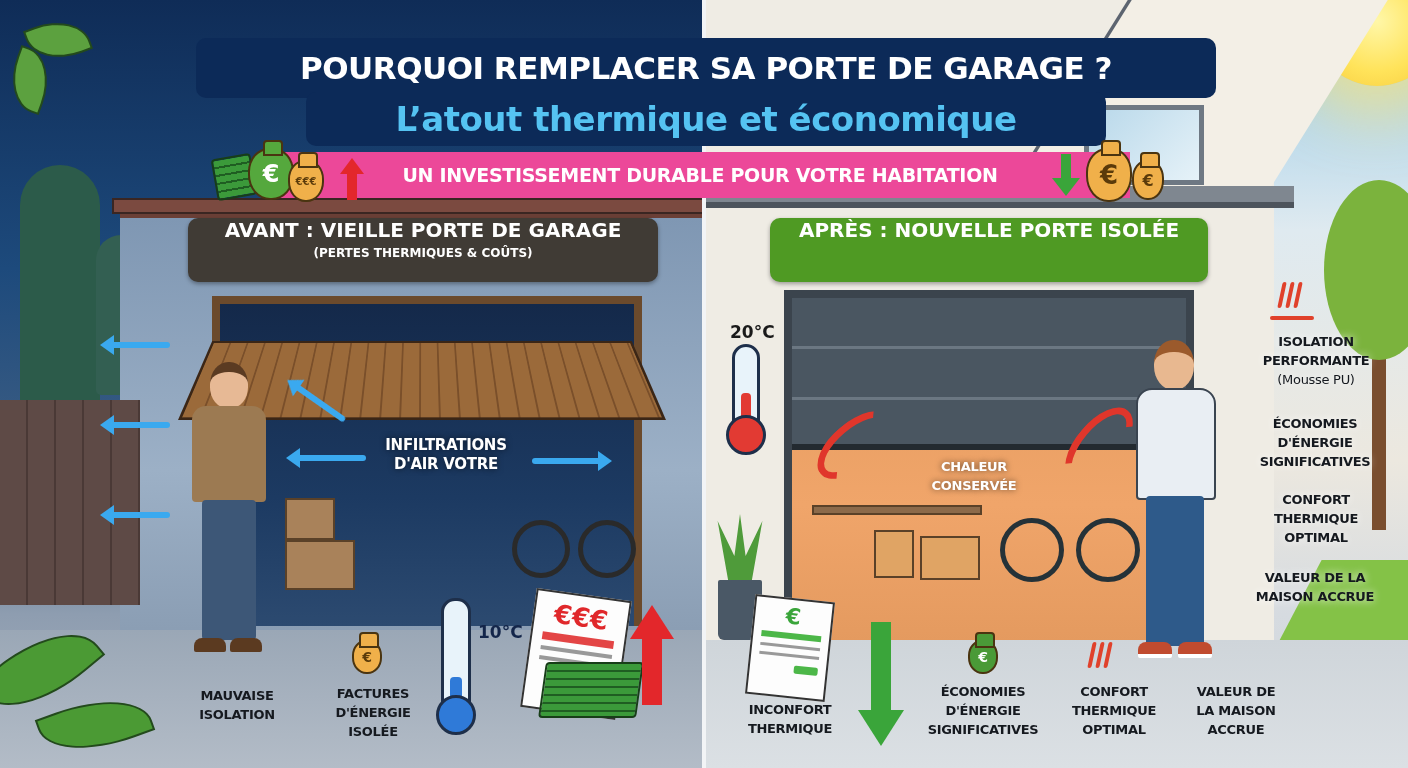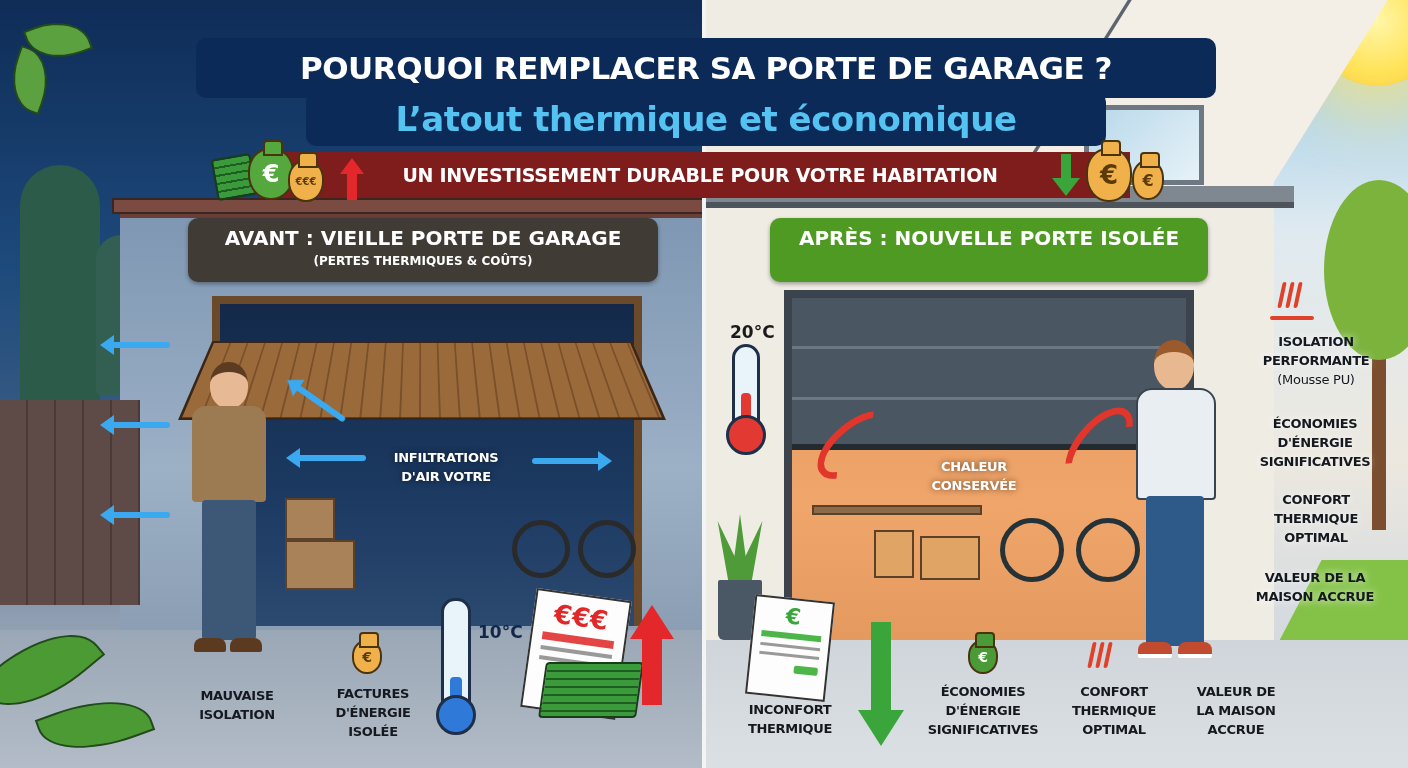--- a/index.html
+++ b/index.html
@@ -59,24 +59,24 @@
   .plant { position: absolute; left: 14px; top: 510px; width: 44px; height: 130px; }
   .plant .pot { position: absolute; bottom: 0; left: 0; width: 44px; height: 60px; background: #4a5866; border-radius: 2px 2px 6px 6px; }
   .plant .leaves { position: absolute; bottom: 56px; left: -6px; width: 56px; height: 70px; background: #4f9b3a; clip-path: polygon(50% 0,60% 60%,90% 10%,70% 100%,30% 100%,10% 10%,40% 60%); }
   .heat-arrow { position: absolute; width: 46px; height: 90px; border: 7px solid #e0362b; border-radius: 50%; border-left-color: transparent; border-bottom-color: transparent; }
 
   
   .title-panel { position: absolute; left: 196px; top: 38px; width: 1020px; height: 60px; background: #0c2a58; border-radius: 10px; z-index: 5; display: flex; align-items: center; justify-content: center; }
   .title-main { color: #fff; font-family: "DejaVu Sans", sans-serif; font-weight: bold; font-size: 31px; letter-spacing: -0.5px; }
   .subtitle-panel { position: absolute; left: 306px; top: 92px; width: 800px; height: 54px; background: #0c2a58; border-radius: 10px; z-index: 5; display: flex; align-items: center; justify-content: center; }
   .subtitle { color: #55c3f2; font-weight: bold; font-size: 34px; letter-spacing: -0.5px; }
-  .tagline-panel { position: absolute; left: 270px; top: 152px; width: 860px; height: 46px; background: #7f1d1d; z-index: 5; display: flex; align-items: center; justify-content: center; }
+  .tagline-panel { position: absolute; left: 270px; top: 152px; width: 860px; height: 46px; background: #ec4899; z-index: 5; display: flex; align-items: center; justify-content: center; }
   .tagline { color: #fff; font-weight: bold; font-size: 19px; letter-spacing: -0.3px; }
 
-  .section-badge { position: absolute; z-index: 6; border-radius: 10px; text-align: center; color: #fff; font-weight: bold; padding-top: 8px; box-shadow: 0 2px 4px rgba(0,0,0,.35); }
+  .section-badge { position: absolute; z-index: 6; border-radius: 10px; text-align: center; color: #fff; font-weight: bold; box-shadow: 0 2px 4px rgba(0,0,0,.35); }
   .section-badge .h { font-size: 20px; line-height: 24px; }
   .section-badge .s { font-size: 12px; line-height: 22px; }
   .badge-before { left: 188px; top: 218px; width: 470px; height: 64px; background: #403b35; }
   .badge-after { left: 770px; top: 218px; width: 438px; height: 64px; background: #4f9a23; }
 
   .caption { position: absolute; z-index: 6; text-align: center; font-weight: bold; color: #15191f; font-size: 13px; line-height: 19px; letter-spacing: -0.3px; }
   .caption.light { color: #fff; text-shadow: 0 0 6px rgba(0,0,0,.6); }
   .caption.glow { text-shadow: 0 0 8px rgba(255,255,255,.9); }
   .caption .sub { font-weight: normal; }
   .temp { position: absolute; z-index: 6; font-weight: bold; font-size: 17px; }
@@ -223,21 +223,21 @@
 <div class="moneybag" style="z-index:8;left:1132px;top:160px;width:32px;height:40px;background:#f0b04a;font-size:16px;">€</div>
 
 <div class="section-badge badge-before">
   <div class="h">AVANT : VIEILLE PORTE DE GARAGE</div>
   <div class="s">(PERTES THERMIQUES &amp; COÛTS)</div>
 </div>
 <div class="section-badge badge-after">
   <div class="h">APRÈS : NOUVELLE PORTE ISOLÉE</div>
 </div>
 
-<div class="caption light" style="left:368px;top:448px;width:156px;font-size:13px;">
+<div class="caption light" style="left:368px;top:436px;width:156px;font-size:15px;">
   <div>INFILTRATIONS</div>
   <div>D'AIR VOTRE</div>
 </div>
 <div class="temp" style="left:478px;top:622px;color:#14264a;">10°C</div>
 <div class="caption" style="left:182px;top:686px;width:110px;">
   <div>MAUVAISE</div>
   <div>ISOLATION</div>
 </div>
 <div class="caption" style="left:318px;top:684px;width:110px;">
   <div>FACTURES</div>

